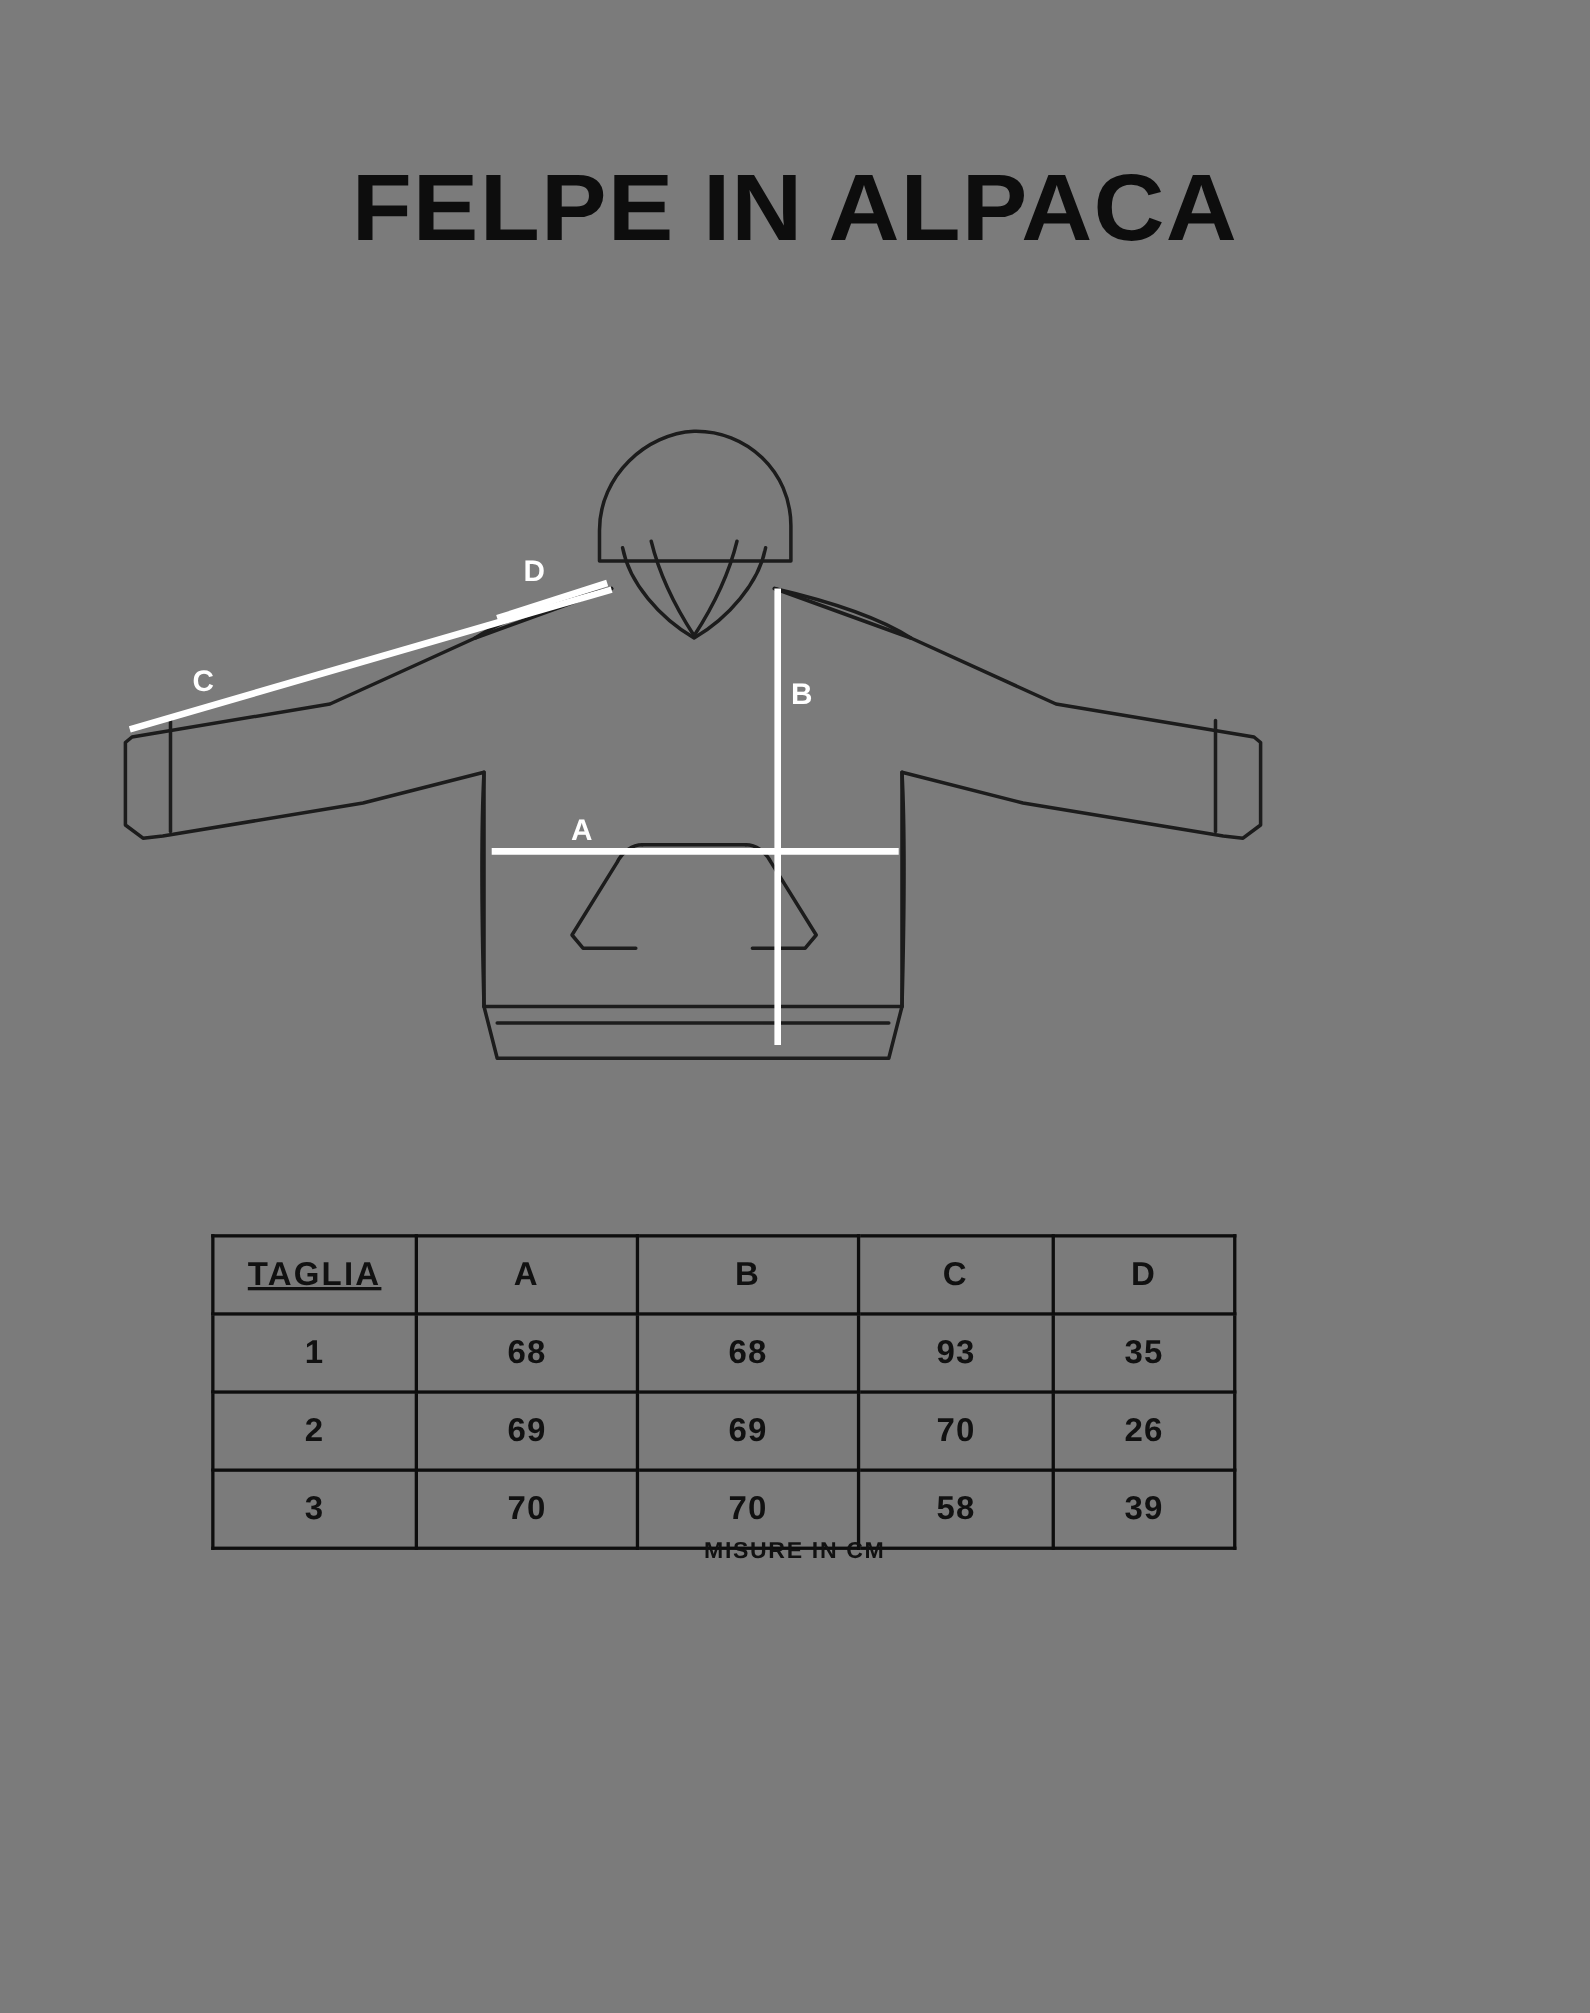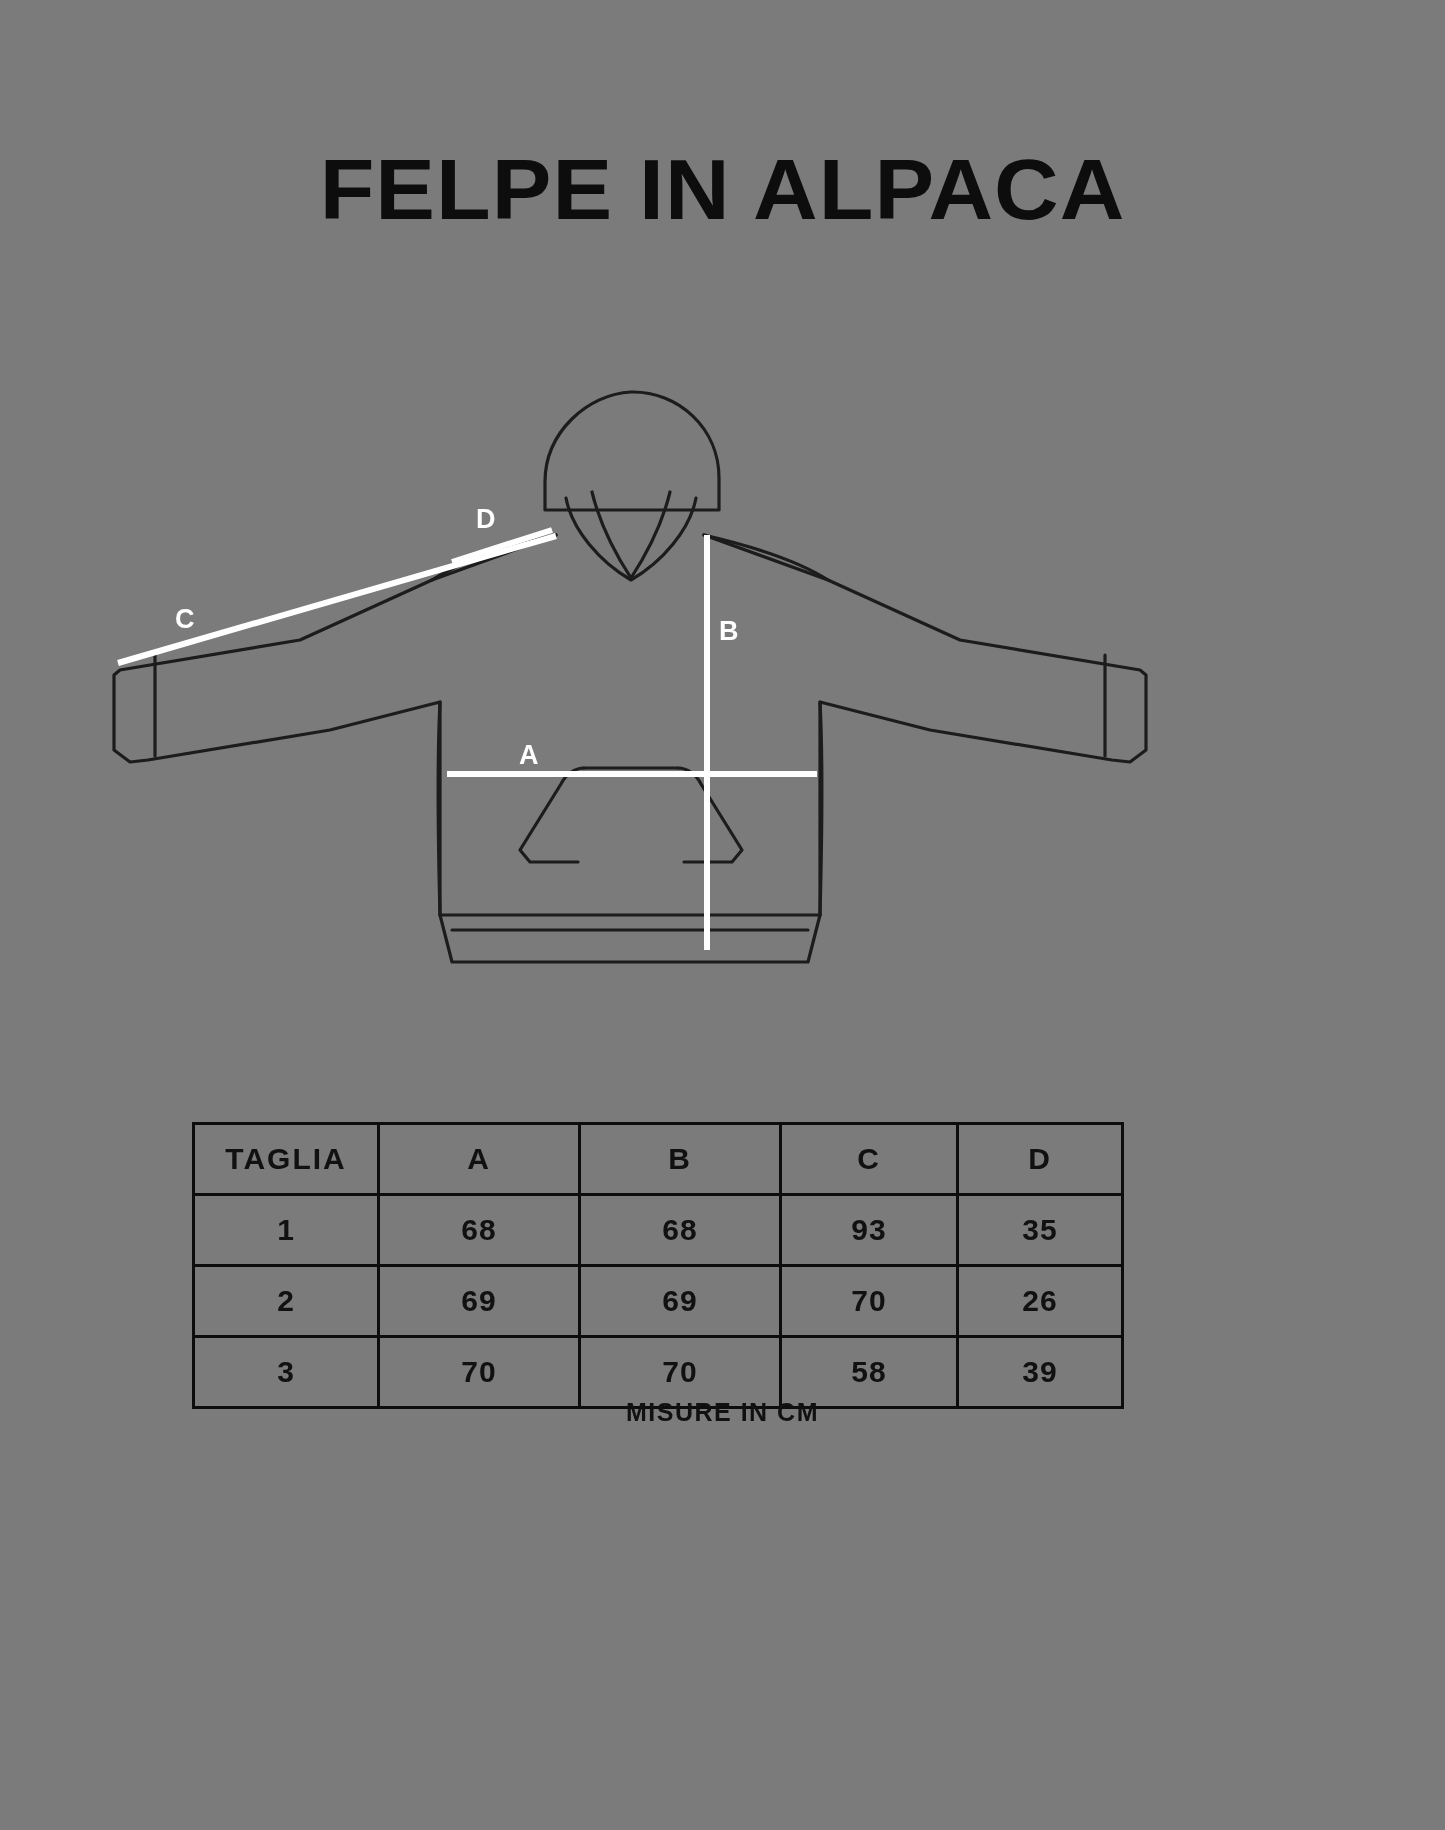--- a/index.html
+++ b/index.html
@@ -86,33 +86,33 @@
     font-size: 30px;
     font-weight: 700;
     color: #111;
     height: 66px;
     font-family: "Liberation Sans", sans-serif;
     letter-spacing: 1px;
   }
   table.size-table th {
     letter-spacing: 2px;
   }
-  table.size-table th.col-size { width: 180px; }
+  table.size-table th.col-size { width: 180px; text-decoration: underline; }
   table.size-table th.col-a { width: 196px; }
   table.size-table th.col-b { width: 196px; }
   table.size-table th.col-c { width: 172px; }
   table.size-table th.col-d { width: 160px; }
 
   .footnote {
     position: absolute;
     top: 1398px;
     left: 0;
     width: 100%;
     text-align: center;
-    font-size: 25px;
+    font-size: 21px;
     font-weight: 700;
     letter-spacing: 1.5px;
     color: #111;
     font-family: "Liberation Sans", sans-serif;
   }
 </style>
 </head>
 <body>
 
 <div class="page">

